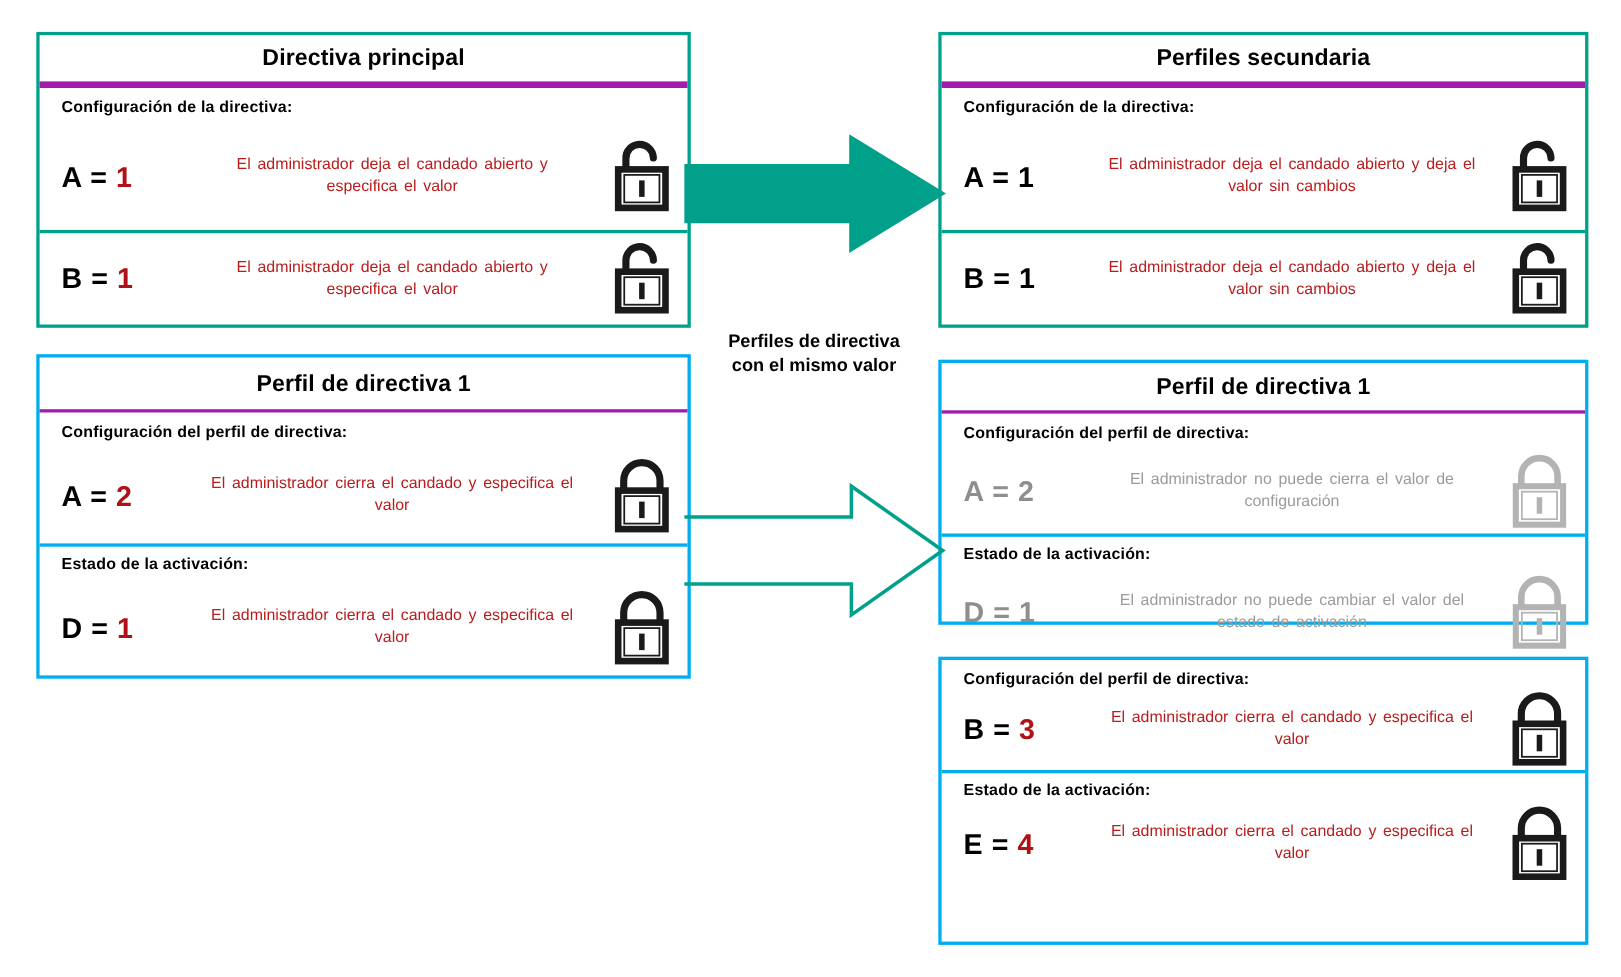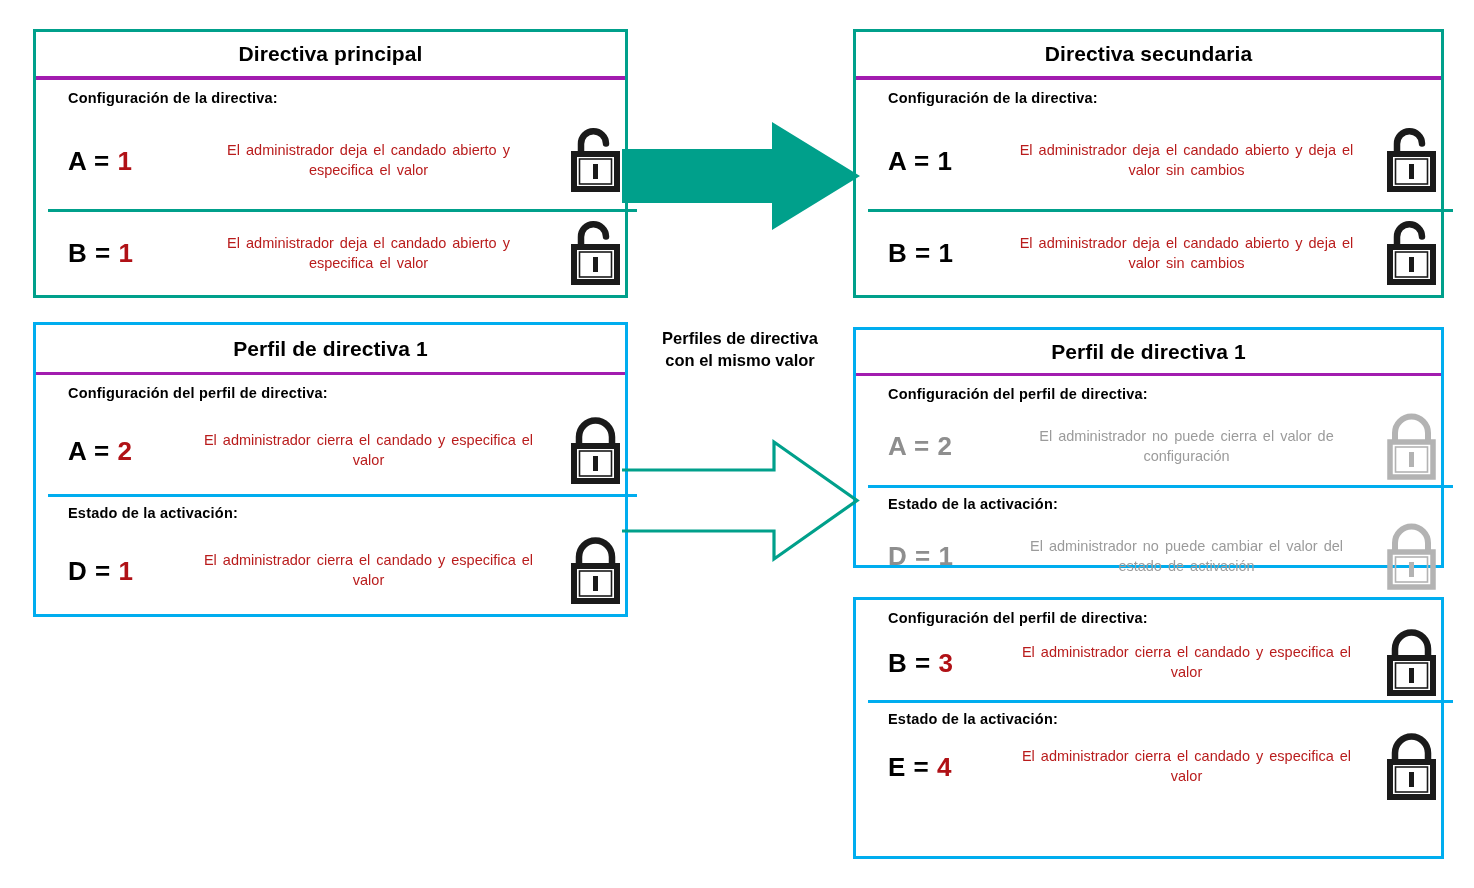--- a/index.html
+++ b/index.html
@@ -19,29 +19,28 @@
 
   .card-title{
     box-sizing:border-box;
     width:100%;
     display:flex;align-items:center;justify-content:center;
     font-weight:bold;
     font-size:21px;
     color:#000;
     letter-spacing:0.1px;
   }
-  .card.teal .card-title{border-bottom:4px solid #a21caf;}
+  .card.teal .card-title{border-bottom:6px solid #a21caf;}
   .card.blue  .card-title{border-bottom:3px solid #a21caf;}
 
   .row{
     box-sizing:border-box;
     position:relative;
     width:100%;
     padding:6px 0 0 0;
-    margin-left:12px;
   }
   .card.teal .row.sep{border-bottom:3px solid #00a08b;}
   .card.blue  .row.sep{border-bottom:3px solid #00adef;}
 
   .sec-label{
     position:absolute;
     left:20px;
     font-size:14.5px;
     font-weight:bold;
     color:#000;
@@ -138,21 +137,21 @@
             <rect x="9" y="27" width="43" height="35" fill="none" stroke="#1a1a1a" stroke-width="6"></rect>
             <rect x="14.5" y="32" width="32" height="25" fill="none" stroke="#1a1a1a" stroke-width="1.6"></rect>
             <rect x="28" y="37" width="5" height="15" fill="#1a1a1a"></rect>
           </svg>
         </div>
       </div>
     </div>
   </div>
 
   <div class="card teal" style="left:853px;top:29px;width:591px;height:269px;">
-    <div class="card-title" style="height:48px;">Directiva secundaria</div>
+    <div class="card-title" style="height:48px;">Perfiles secundaria</div>
 
     <div class="row sep" style="height:132px;">
       <div class="sec-label" style="top:10px;">Configuración  de la directiva:</div>
       <div class="row-body" style="top:38px;height:86px;">
         <div class="kv black">
           <span>A = </span><span class="val">1</span>
         </div>
         <div class="desc">El administrador  deja  el candado  abierto  y deja  el valor  sin cambios</div>
         <div class="lockcell">
           <svg width="58" height="68" viewBox="0 0 58 68" aria-hidden="true">
@@ -307,18 +306,18 @@
       <path d="M0 27 L150 27 L150 0 L238 54 L150 108 L150 81 L0 81 Z" fill="#00a08b"></path>
     </svg>
   </div>
 
   <div class="arrow-open" style="left:622px;top:438px;width:238px;height:125px;">
     <svg width="238" height="125" viewBox="0 0 238 125" aria-hidden="true">
       <path d="M0 32 L152 32 L152 4 L235 62.5 L152 121 L152 93 L0 93" fill="none" stroke="#00a08b" stroke-width="3.2" stroke-linejoin="miter"></path>
     </svg>
   </div>
 
-  <div class="caption" style="left:632px;top:328px;width:216px;">
+  <div class="caption" style="left:632px;top:300px;width:216px;">
     <div>Perfiles de directiva</div>
     <div>con el mismo valor</div>
   </div>
 
 </div>
 
 </body></html>

